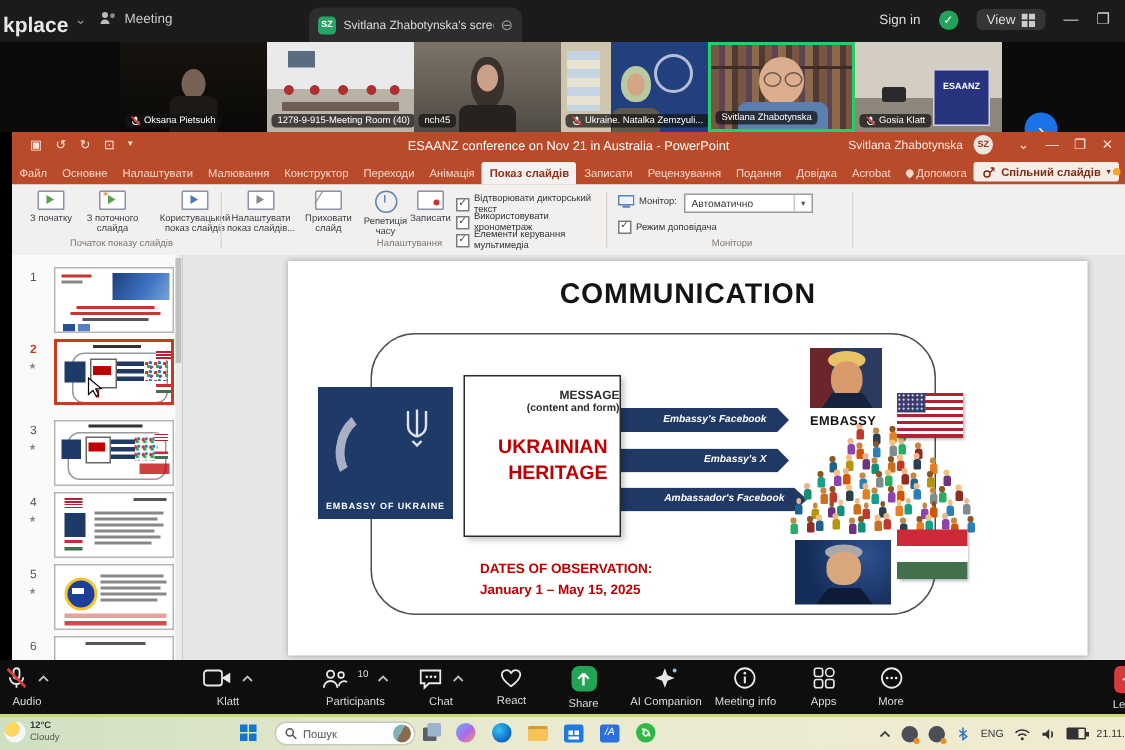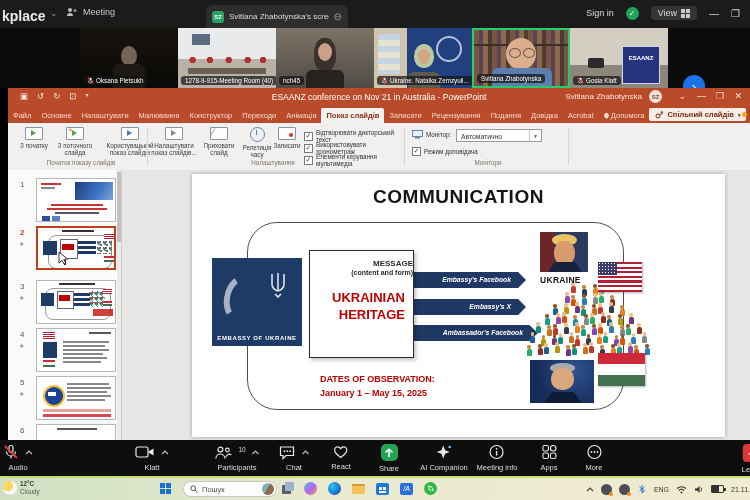--- a/index.html
+++ b/index.html
@@ -497,21 +497,21 @@
           <div class="msgbox">
             <div class="msg-h">MESSAGE</div>
             <div class="msg-s">(content and form)</div>
             <div class="msg-b">UKRAINIAN HERITAGE</div>
           </div>
 
           <div class="banner" style="top:98px;width:112px;">Embassy's Facebook</div>
           <div class="banner" style="top:125px;width:112px;">Embassy's X</div>
           <div class="banner" style="top:151px;width:124px;">Ambassador's Facebook</div>
 
-          <div class="audience-lbl">UKRAINE</div>
+          <div class="audience-lbl">EMBASSY</div>
           <div class="crowd">
               <div class="crowd-person" style="left: 50px; top: 0px; --c: #c0392b; --s: #e8b88a;"></div>
               <div class="crowd-person" style="left: 61px; top: 3px; --c: #2c3e50; --s: #c68642;"></div>
               <div class="crowd-person" style="left: 72px; top: 2px; --c: #e67e22; --s: #8d5524;"></div>
               <div class="crowd-person" style="left: 78px; top: 1px; --c: #16a085; --s: #f1c27d;"></div>
               <div class="crowd-person" style="left: 44px; top: 10px; --c: #8e44ad; --s: #e8b88a;"></div>
               <div class="crowd-person" style="left: 50px; top: 13px; --c: #d35400; --s: #c68642;"></div>
               <div class="crowd-person" style="left: 61px; top: 12px; --c: #2980b9; --s: #8d5524;"></div>
               <div class="crowd-person" style="left: 72px; top: 11px; --c: #7f8c8d; --s: #f1c27d;"></div>
               <div class="crowd-person" style="left: 78px; top: 10px; --c: #27ae60; --s: #e8b88a;"></div>

